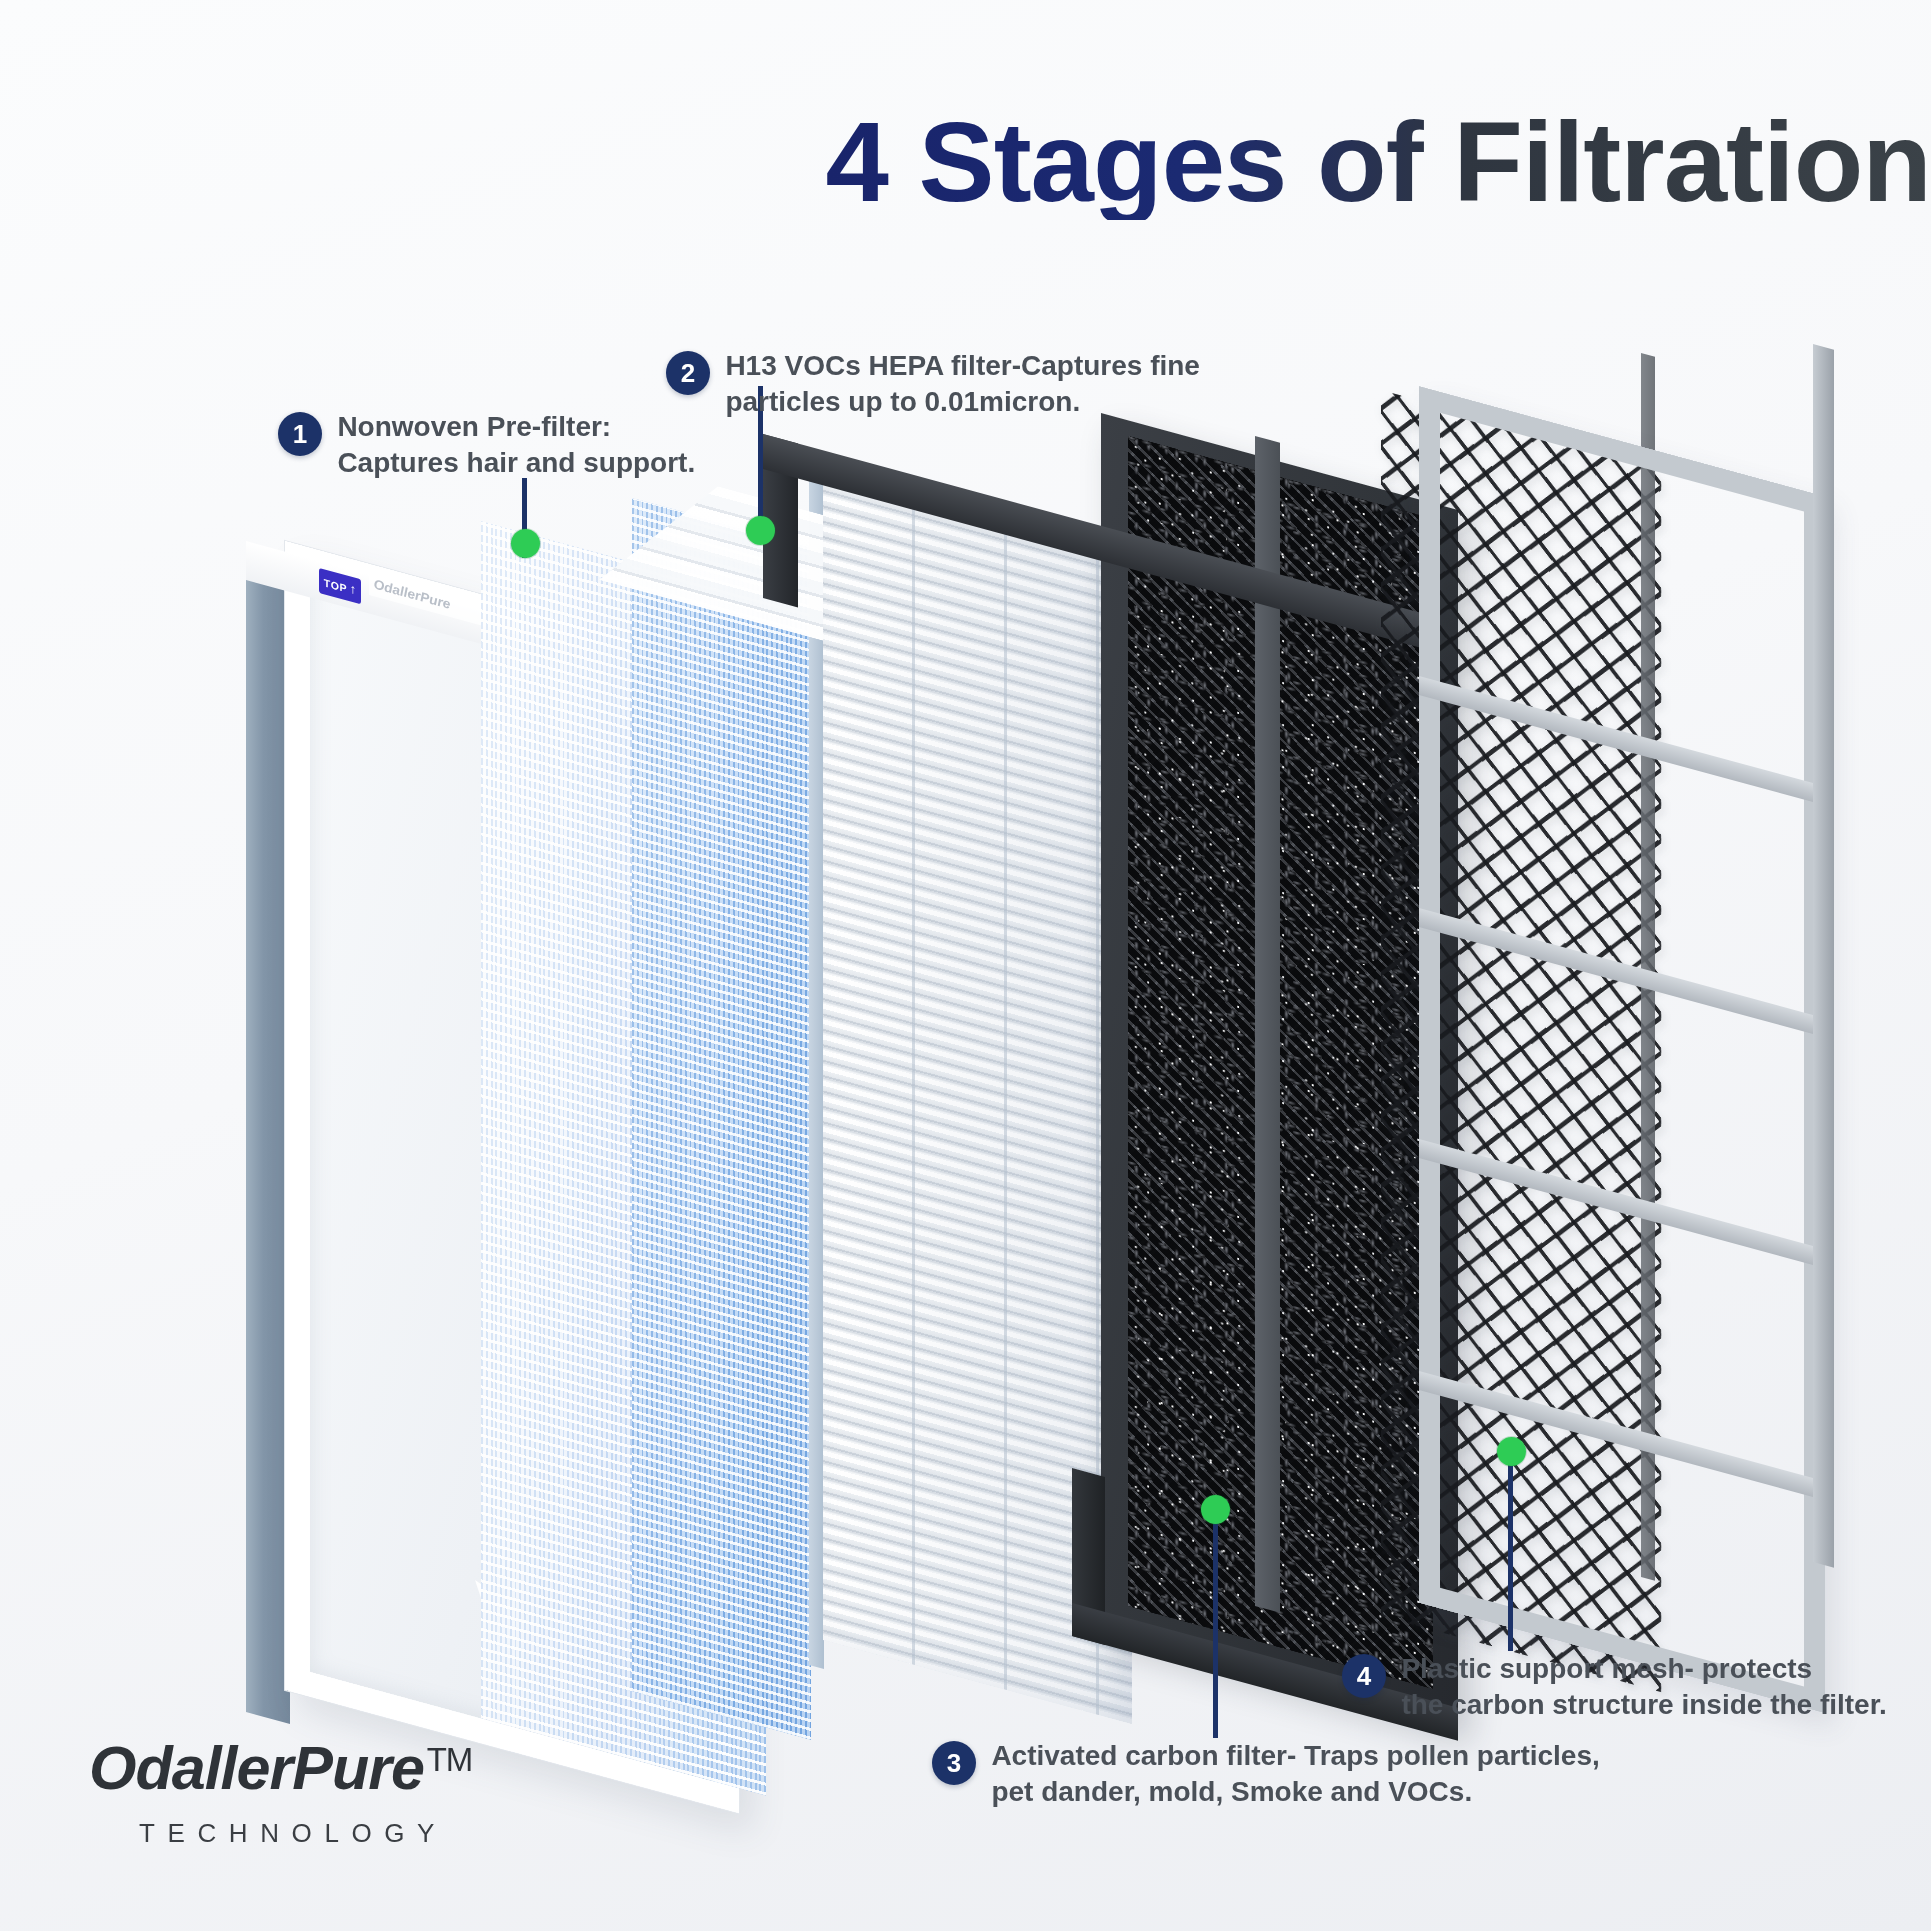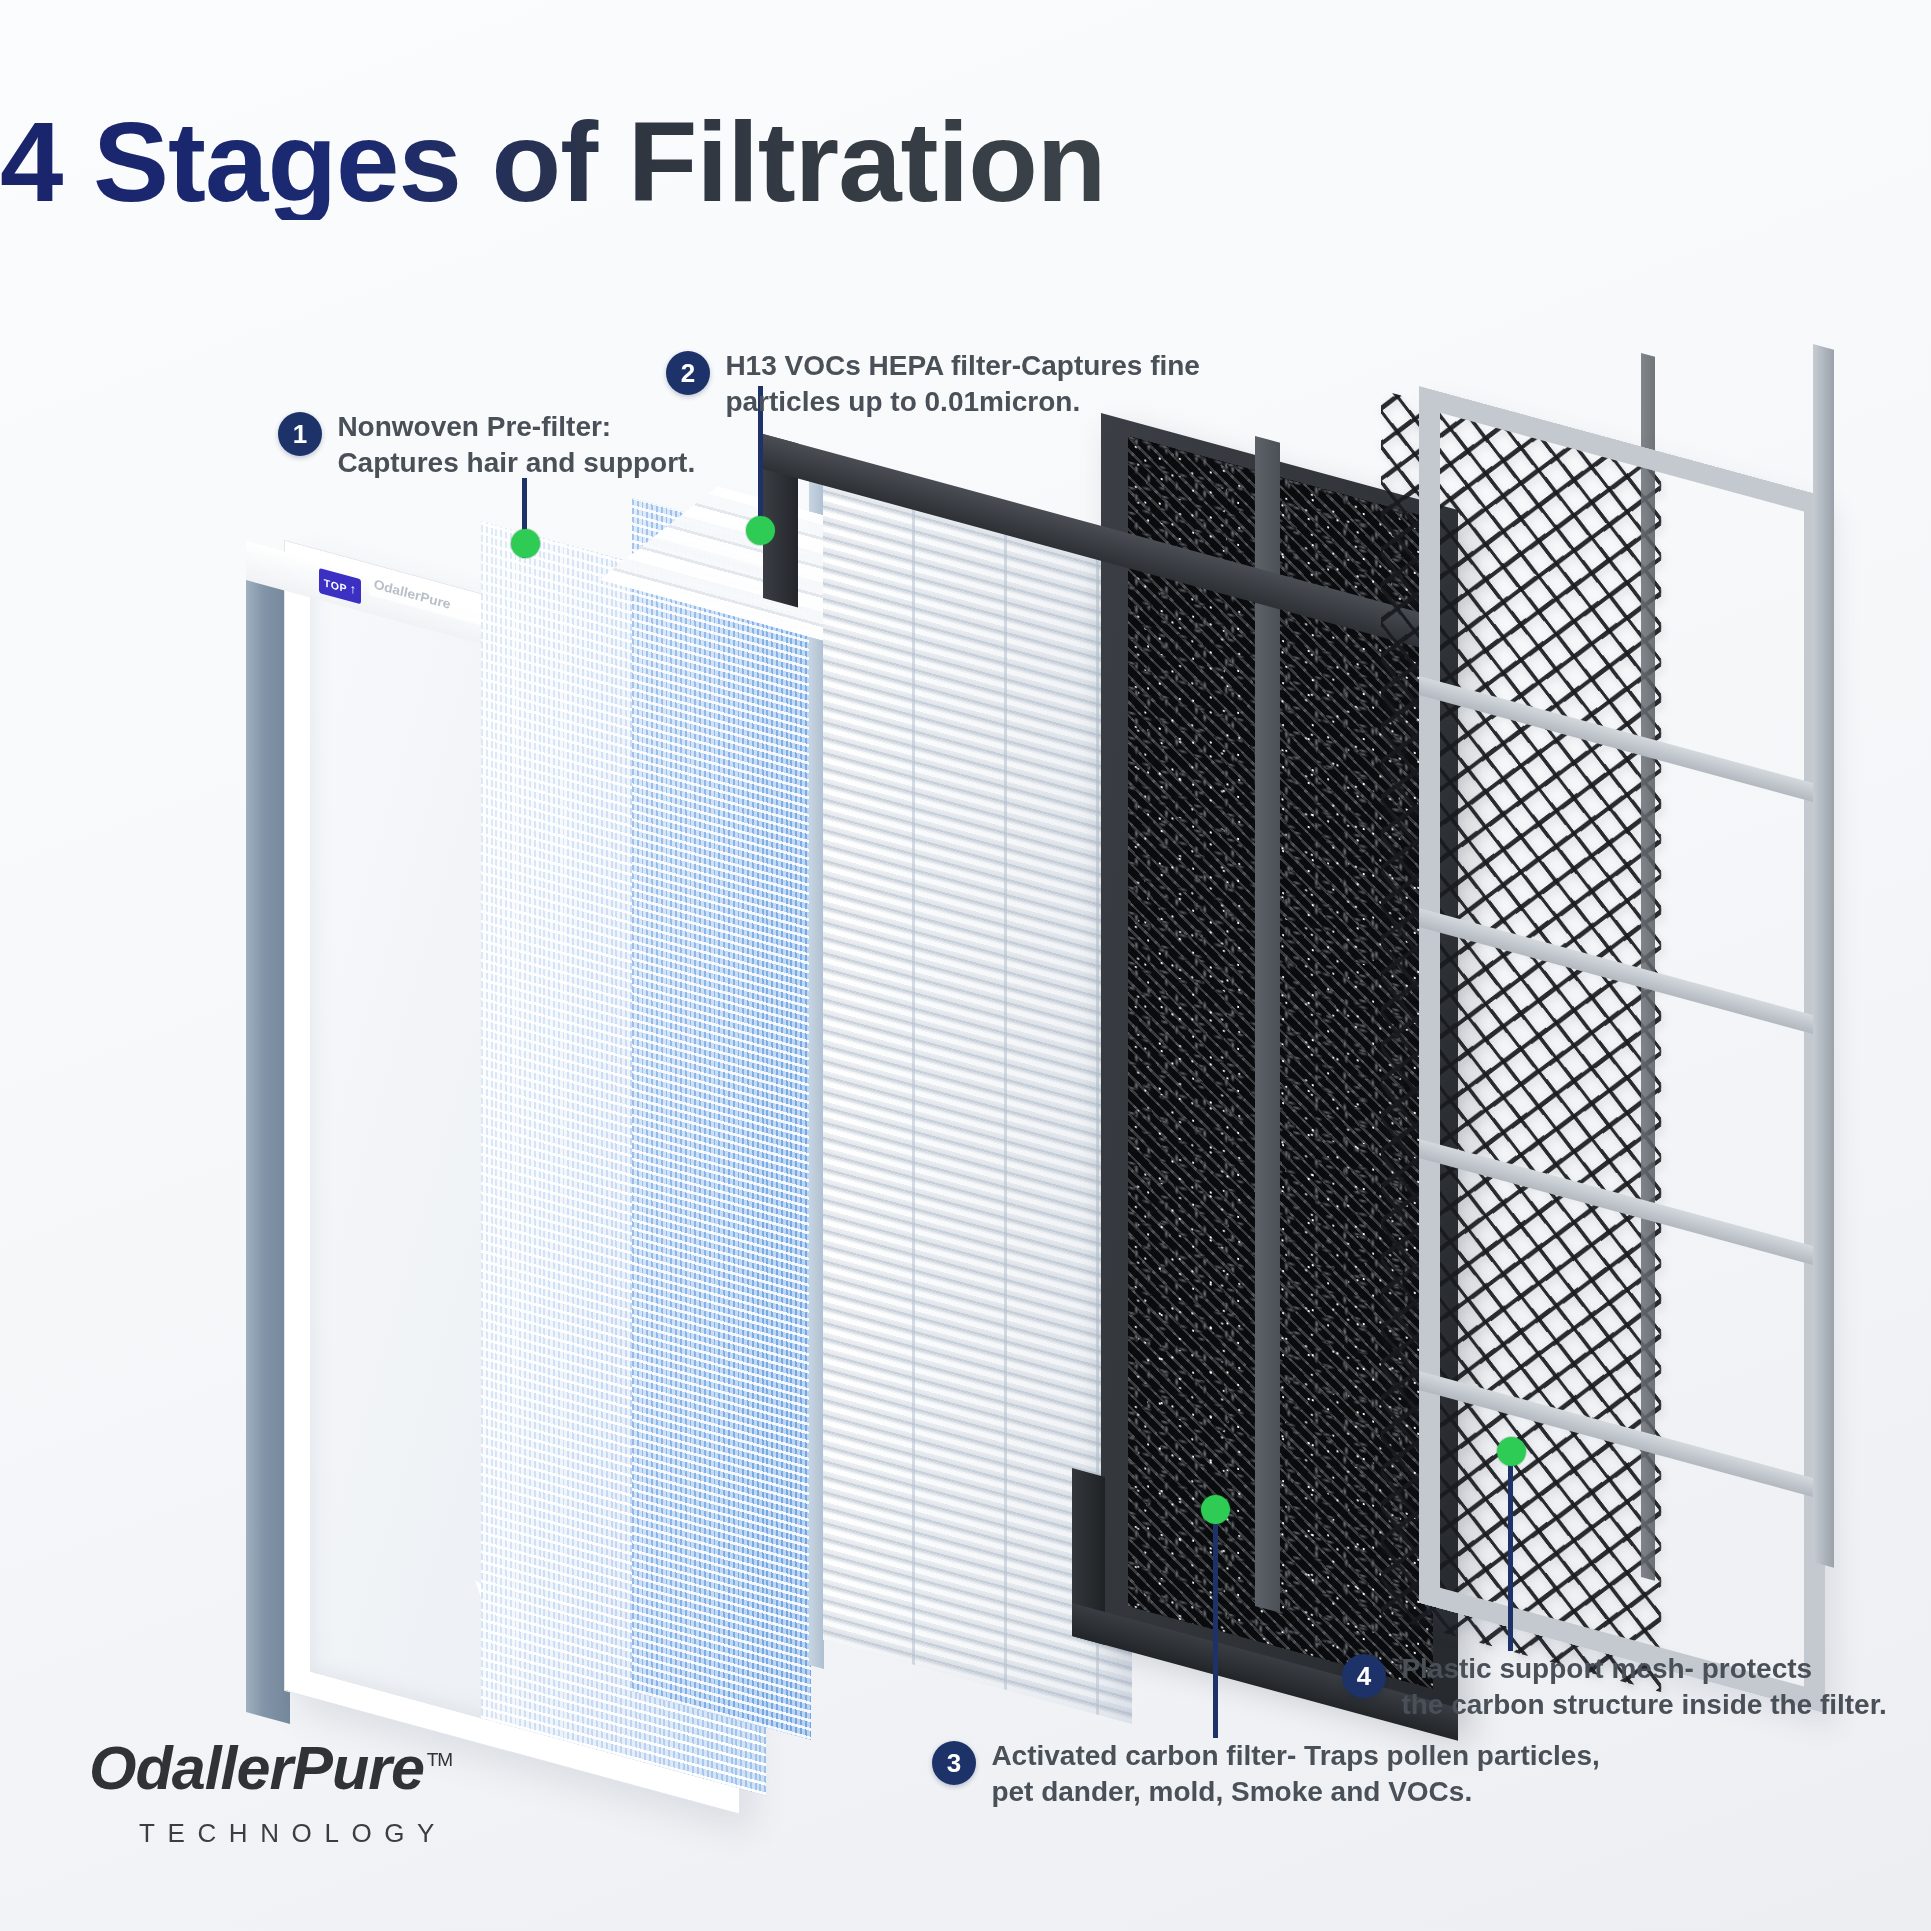--- a/index.html
+++ b/index.html
@@ -4,21 +4,21 @@
 <style>
   * { margin:0; padding:0; box-sizing:border-box; }
   html,body { width:1931px; height:1931px; }
   body {
     font-family: "Liberation Sans", sans-serif;
     background: linear-gradient(160deg,#fbfcfd 0%,#f7f8fa 45%,#eceef2 100%);
     position:relative; overflow:hidden;
   }
 
   
-  #title-wrap { position:absolute; top:104px; left:0; width:1931px; text-align:left; }
+  #title-wrap { position:absolute; top:104px; left:0; width:1931px; text-align:right; }
   #page-title {
     font-size:114px; font-weight:bold; letter-spacing:-1px;
     background:linear-gradient(90deg,#19246b 0%,#1b2a72 32%,#2f3640 58%,#3b4248 100%);
     -webkit-background-clip:text; background-clip:text; color:transparent;
     display:inline-block; line-height:1.02;
   }
 
   
   #stage { position:absolute; left:0; top:0; width:1931px; height:1931px; }
 
@@ -265,21 +265,21 @@
   .dot { position:absolute; width:29px; height:29px; border-radius:50%;
          background:#2ecc55; box-shadow:0 0 0 1px rgba(20,120,50,.2); }
 
   
   #logo { position:absolute; left:89px; top:1738px; }
   #logo-main {
     font-size:61px; font-weight:bold; font-style:italic;
     color:#2f3338; letter-spacing:-1px; line-height:1;
     display:flex; align-items:flex-start;
   }
-  #logo-tm { font-size:19px; font-style:normal; font-weight:normal; margin-left:2.9px; margin-top:12px; }
+  #logo-tm { font-size:33px; font-style:normal; font-weight:normal; margin-left:2.9px; margin-top:5px; }
   #logo-sub {
     font-size:26px; color:#3a3e43; letter-spacing:12.6px;
     margin-top:19.3px; margin-left:50px; font-weight:normal;
   }
 </style>
 </head>
 <body>
 
 <div id="title-wrap">
   <h1 id="page-title">4 Stages of Filtration</h1>

